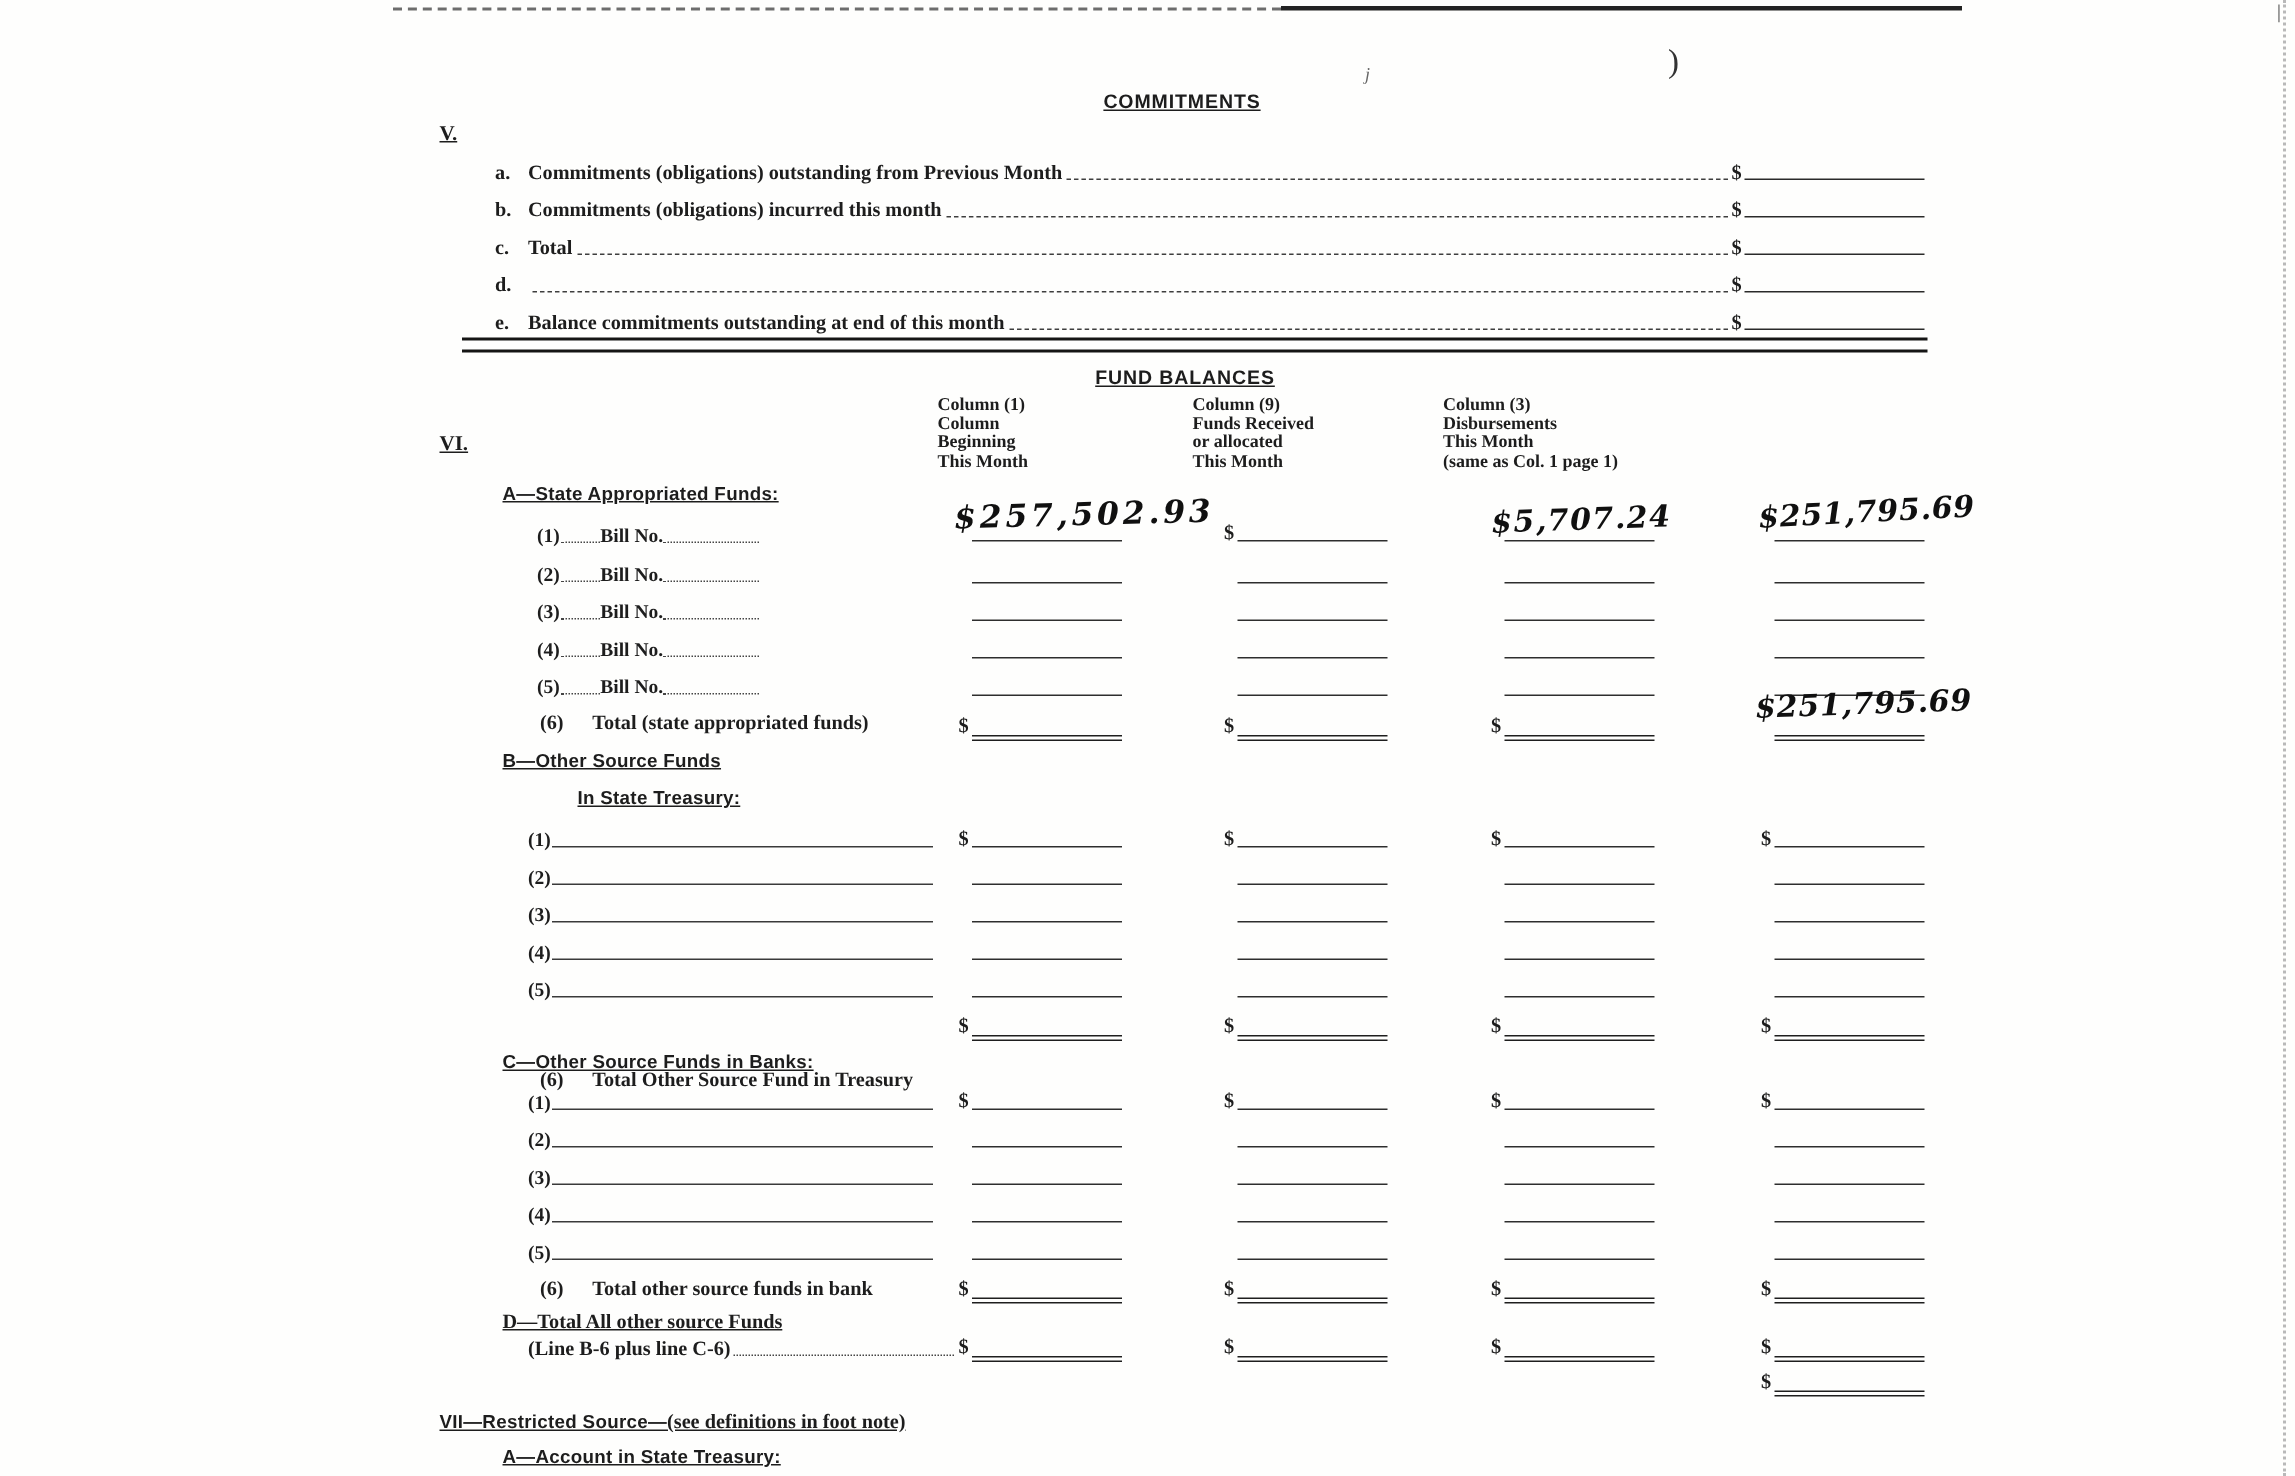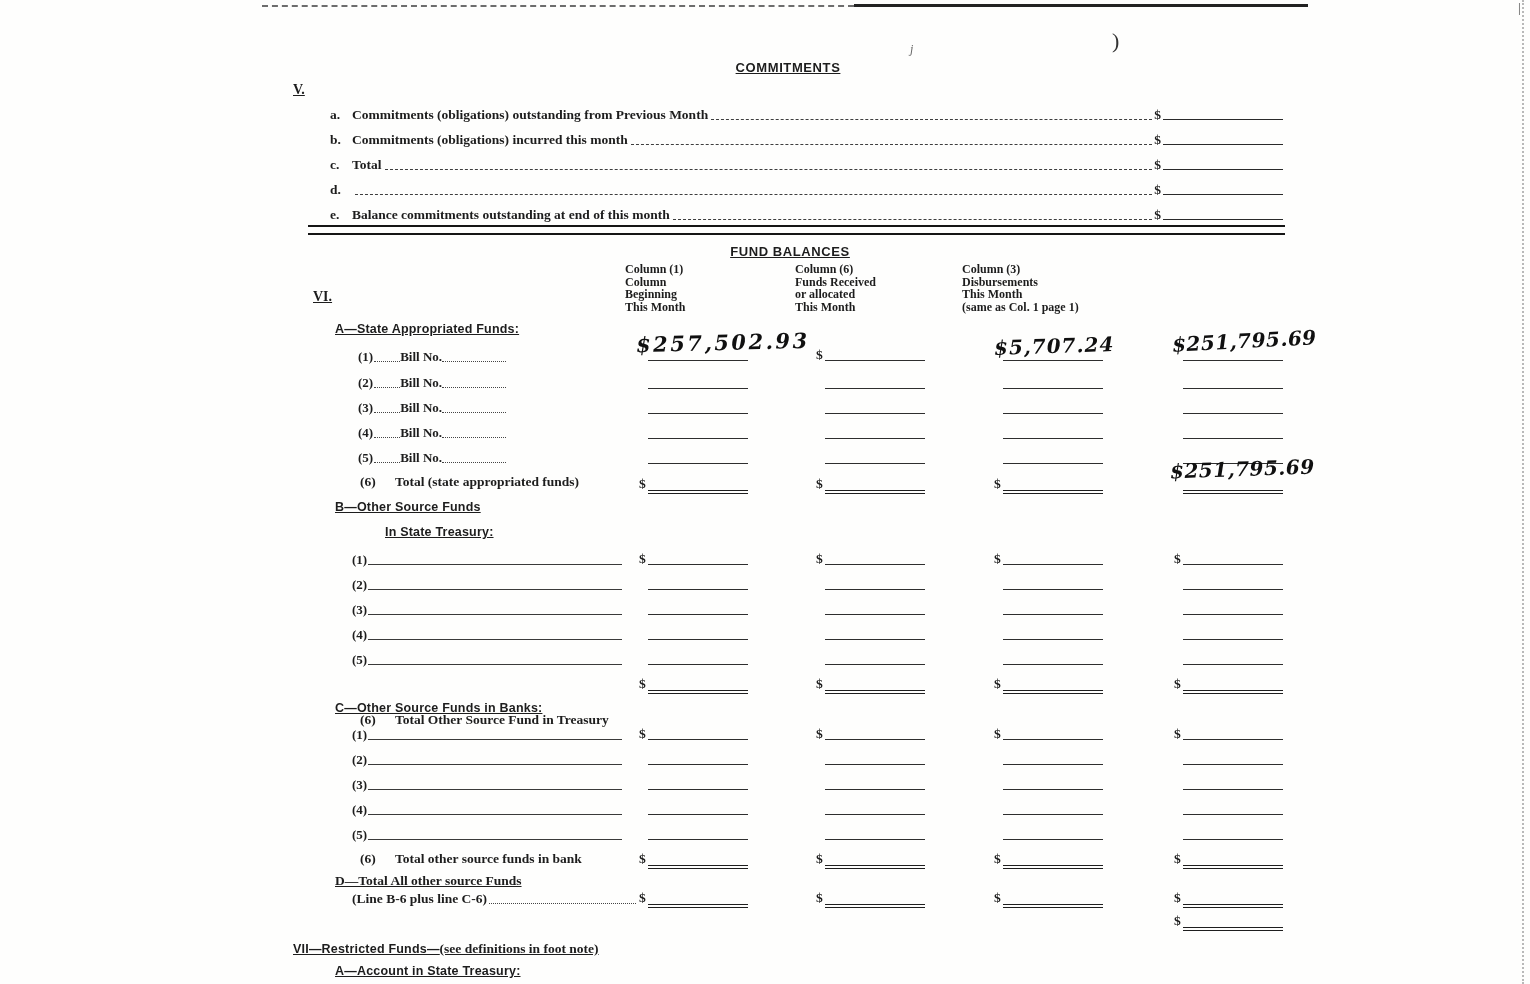--- a/index.html
+++ b/index.html
@@ -109,30 +109,30 @@
   <div class="c-row" style="top:207px">
     <span class="c-letter">e.</span>
     <span>Balance commitments outstanding at end of this month</span>
     <span class="c-leader"></span>
     <span class="c-dollar">$</span>
     <span class="c-amt"></span>
   </div>
   <div class="dbl-rule"></div>
 
   <div class="abs title" style="left:700px;top:244px;width:180px;">FUND BALANCES</div>
-  <div class="abs serif-b" style="left:293px;top:289px;font-size:14px;margin-left:20px;">VI.</div>
+  <div class="abs serif-b" style="left:293px;top:289px;font-size:14px;">VI.</div>
 
   <div class="colhead" style="left:625px;top:263px;width:145px;">
     <div>Column (1)</div>
     <div>Column</div>
     <div>Beginning</div>
     <div>This Month</div>
   </div>
   <div class="colhead" style="left:795px;top:263px;width:155px;">
-    <div>Column (6)</div>
+    <div>Column (9)</div>
     <div>Funds Received</div>
     <div>or allocated</div>
     <div>This Month</div>
   </div>
   <div class="colhead" style="left:962px;top:263px;width:180px;">
     <div>Column (3)</div>
     <div>Disbursements</div>
     <div>This Month</div>
     <div>(same as Col. 1 page 1)</div>
   </div>
@@ -404,17 +404,17 @@
     <b class="dd d4">$</b>
     <i class="cl dbl l4"></i>
   </div>
 
   <div class="linerow" style="top:912px">
     <b class="dd d4">$</b>
     <i class="cl dbl l4"></i>
   </div>
 
   <div class="abs" style="left:293px;top:939px;white-space:nowrap;">
-    <span class="sans-b">VII—Restricted Funds—</span><span class="serif-b" style="font-weight:bold;">(see definitions in foot note)</span>
+    <span class="sans-b">VII—Restricted Source—</span><span class="serif-b" style="font-weight:bold;">(see definitions in foot note)</span>
   </div>
   <div class="abs sans-b" style="left:335px;top:964px;">A—Account in State Treasury:</div>
 
 </div>
 
 </body></html>

